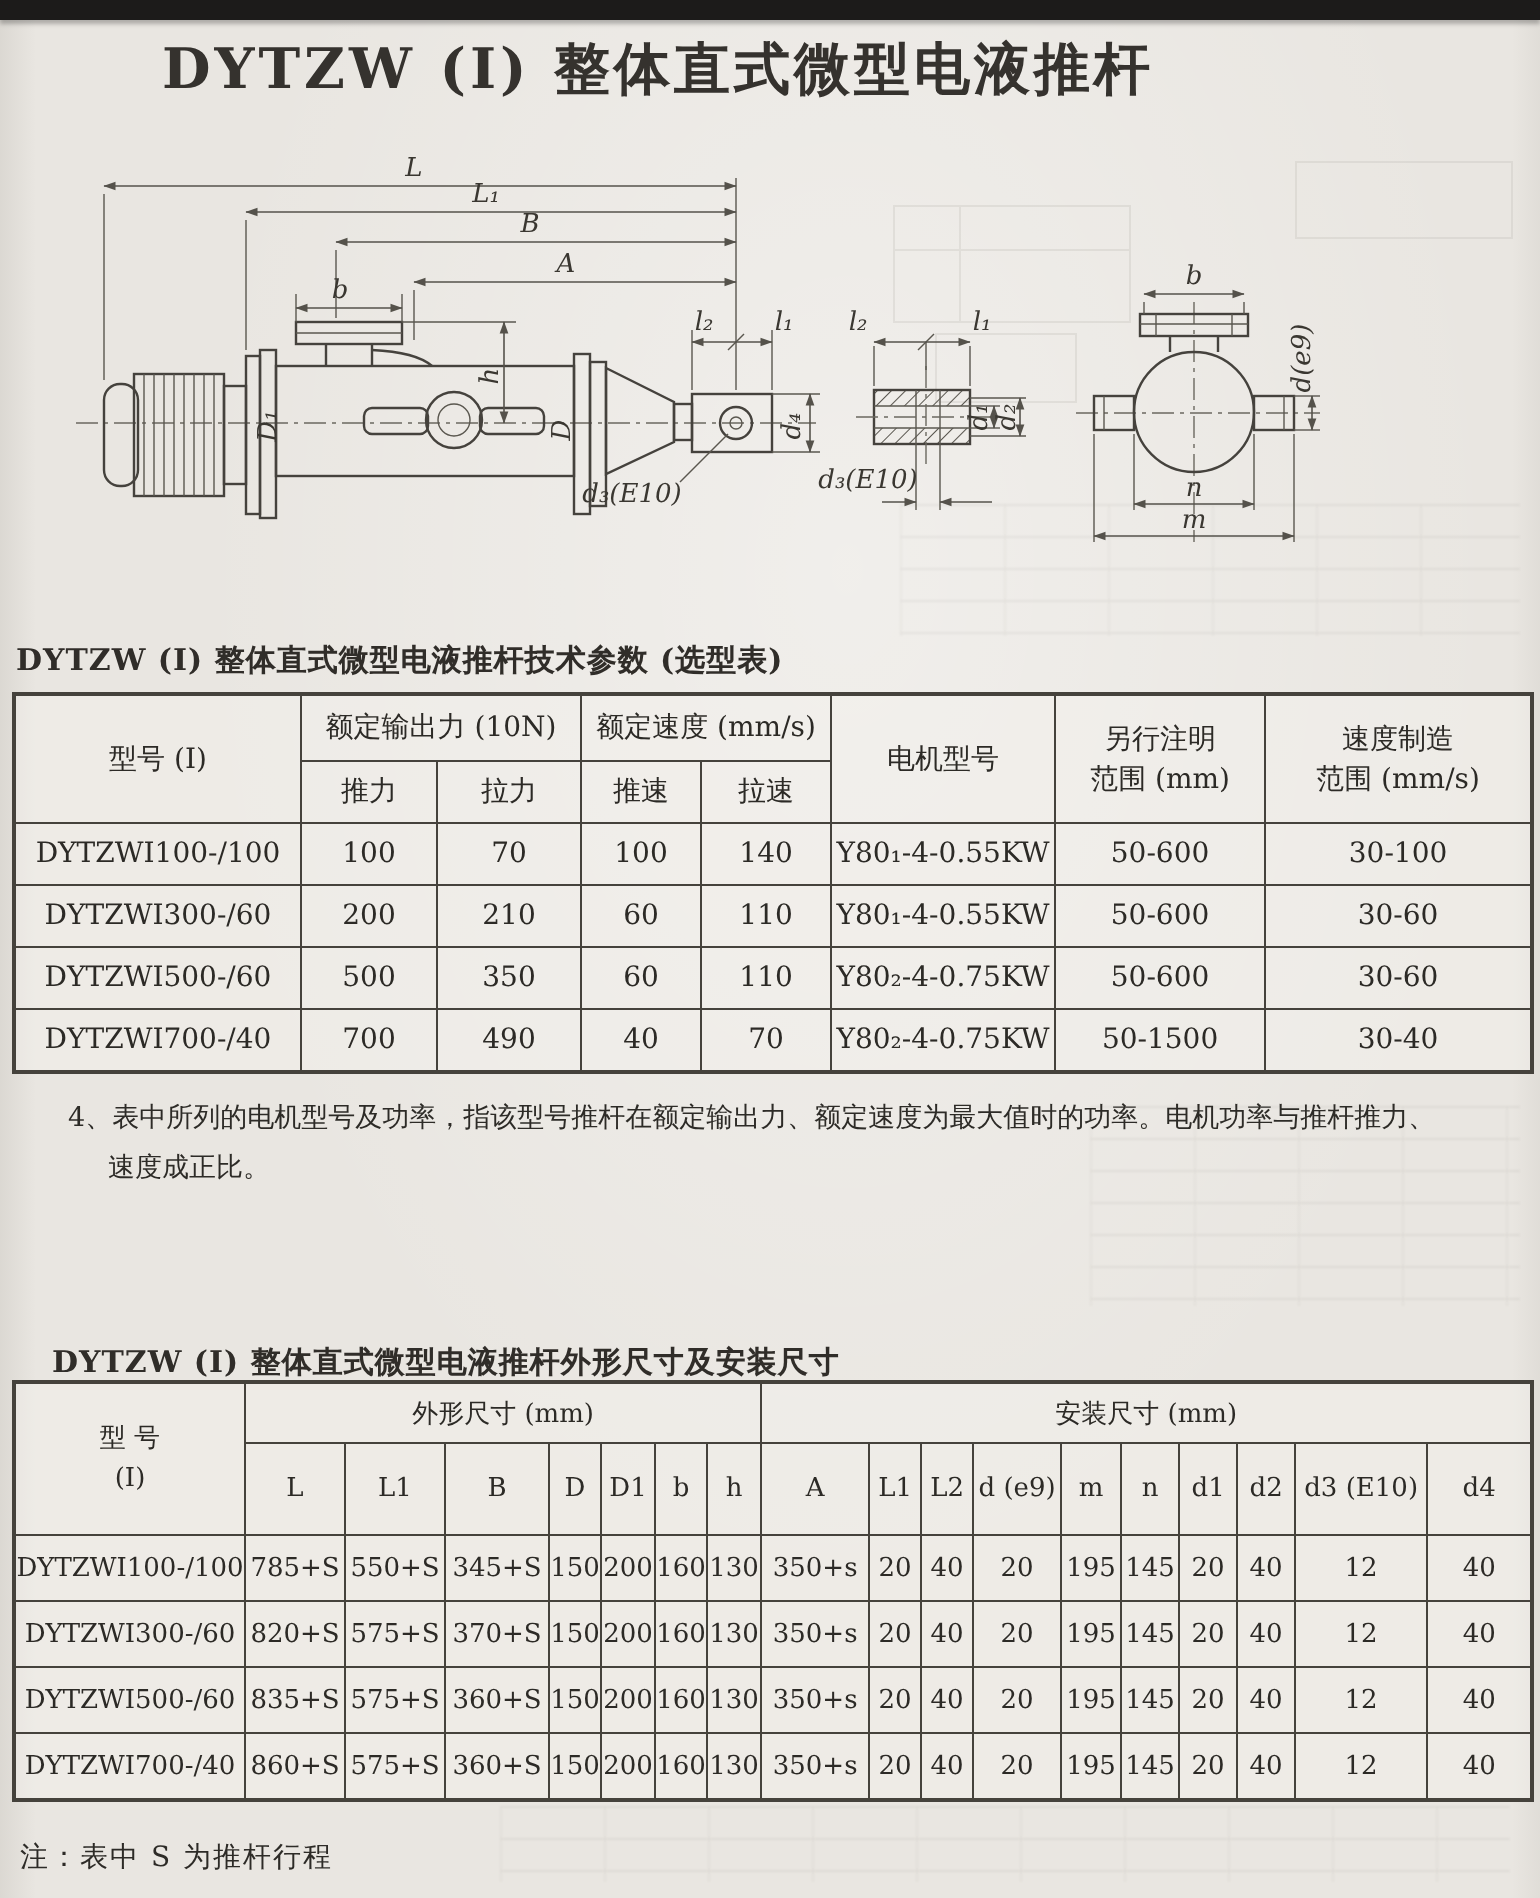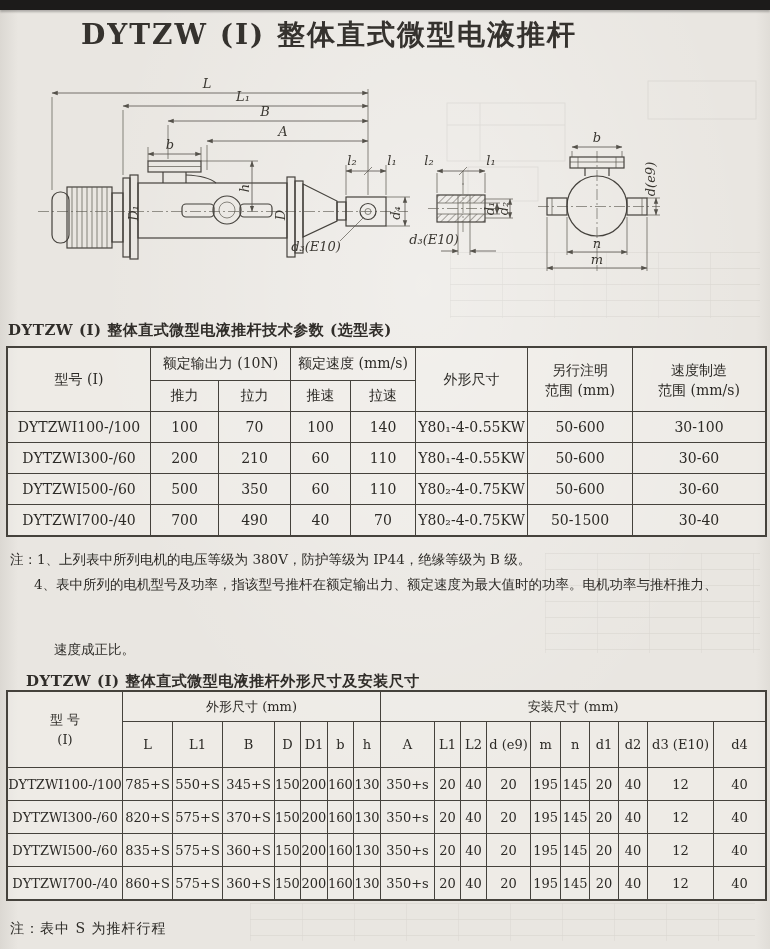--- a/index.html
+++ b/index.html
@@ -36,21 +36,21 @@
   .t2 td{font-size:13px;}
   .t2 tr.h1{height:30px;}
   .t2 tr.h2{height:46px;}
   .t2 tbody tr{height:33px;}
   table{outline:1px solid #45423c;}
   .pre{white-space:pre-line;line-height:20px;}
 
   .notes1{position:absolute;top:547px;left:10px;font-size:13.5px;line-height:25px;color:#2d2b27;}
   .nline{white-space:nowrap;}
   .ind1{padding-left:24px;}
-  .ind2{padding-left:44px;margin-top:40px;}
+  .ind2{padding-left:44px;}
   .note2{position:absolute;top:920px;left:10px;font-size:14px;color:#2d2b27;letter-spacing:1px;}
 
   
   .ghost{position:absolute;opacity:0.10;filter:blur(0.4px);pointer-events:none;
     background:
       repeating-linear-gradient(180deg, rgba(90,86,76,0.7) 0 1px, transparent 1px 16px),
       repeating-linear-gradient(90deg, rgba(90,86,76,0.5) 0 1px, transparent 1px 52px);}
   .g1{top:252px;left:450px;width:310px;height:66px;}
   .g2{top:553px;left:545px;width:215px;height:100px;}
   .g3{top:903px;left:250px;width:505px;height:38px;}
@@ -250,21 +250,21 @@
     <col style="width:65px">
       <col style="width:112px">
       <col style="width:105px">
       <col style="width:133px">
   </colgroup>
   <thead>
     <tr class="h1">
       <th rowspan="2">型号 (I)</th>
       <th colspan="2">额定输出力 (10N)</th>
       <th colspan="2">额定速度 (mm/s)</th>
-      <th rowspan="2">外形尺寸</th>
+      <th rowspan="2">电机型号</th>
       <th rowspan="2" class="pre">另行注明
 范围 (mm)</th>
       <th rowspan="2" class="pre">速度制造
 范围 (mm/s)</th>
     </tr>
     <tr class="h2">
       <th>推力</th>
       <th>拉力</th>
       <th>推速</th>
       <th>拉速</th>
@@ -308,21 +308,20 @@
       <td>40</td>
       <td>70</td>
       <td>Y80₂-4-0.75KW</td>
       <td>50-1500</td>
       <td>30-40</td>
     </tr>
   </tbody>
 </table>
 
 <div class="notes1">
-  <div class="nline"><span>注：</span><span>1、上列表中所列电机的电压等级为 380V，防护等级为 IP44，绝缘等级为 B 级。</span></div>
   <div class="nline ind1">4、表中所列的电机型号及功率，指该型号推杆在额定输出力、额定速度为最大值时的功率。电机功率与推杆推力、</div>
   <div class="nline ind2">速度成正比。</div>
 </div>
 
 <div class="caption cap2">DYTZW (I) 整体直式微型电液推杆外形尺寸及安装尺寸</div>
 
 <table class="t2">
   <colgroup>
     <col style="width:115px">
       <col style="width:50px">

